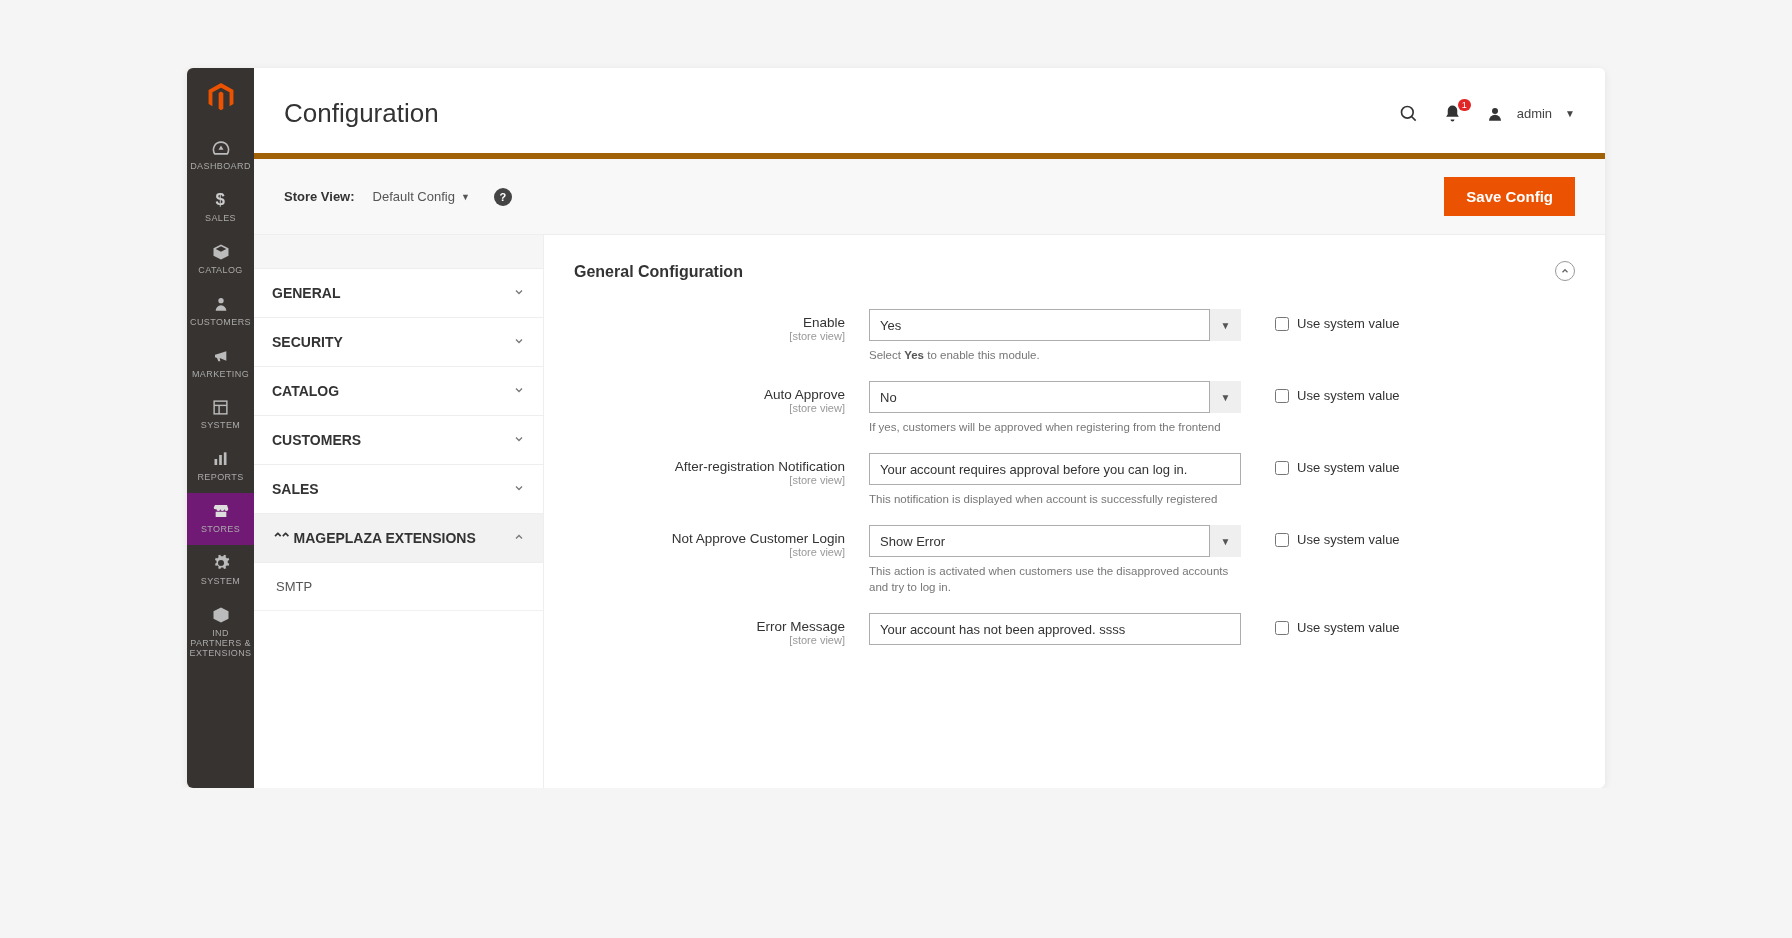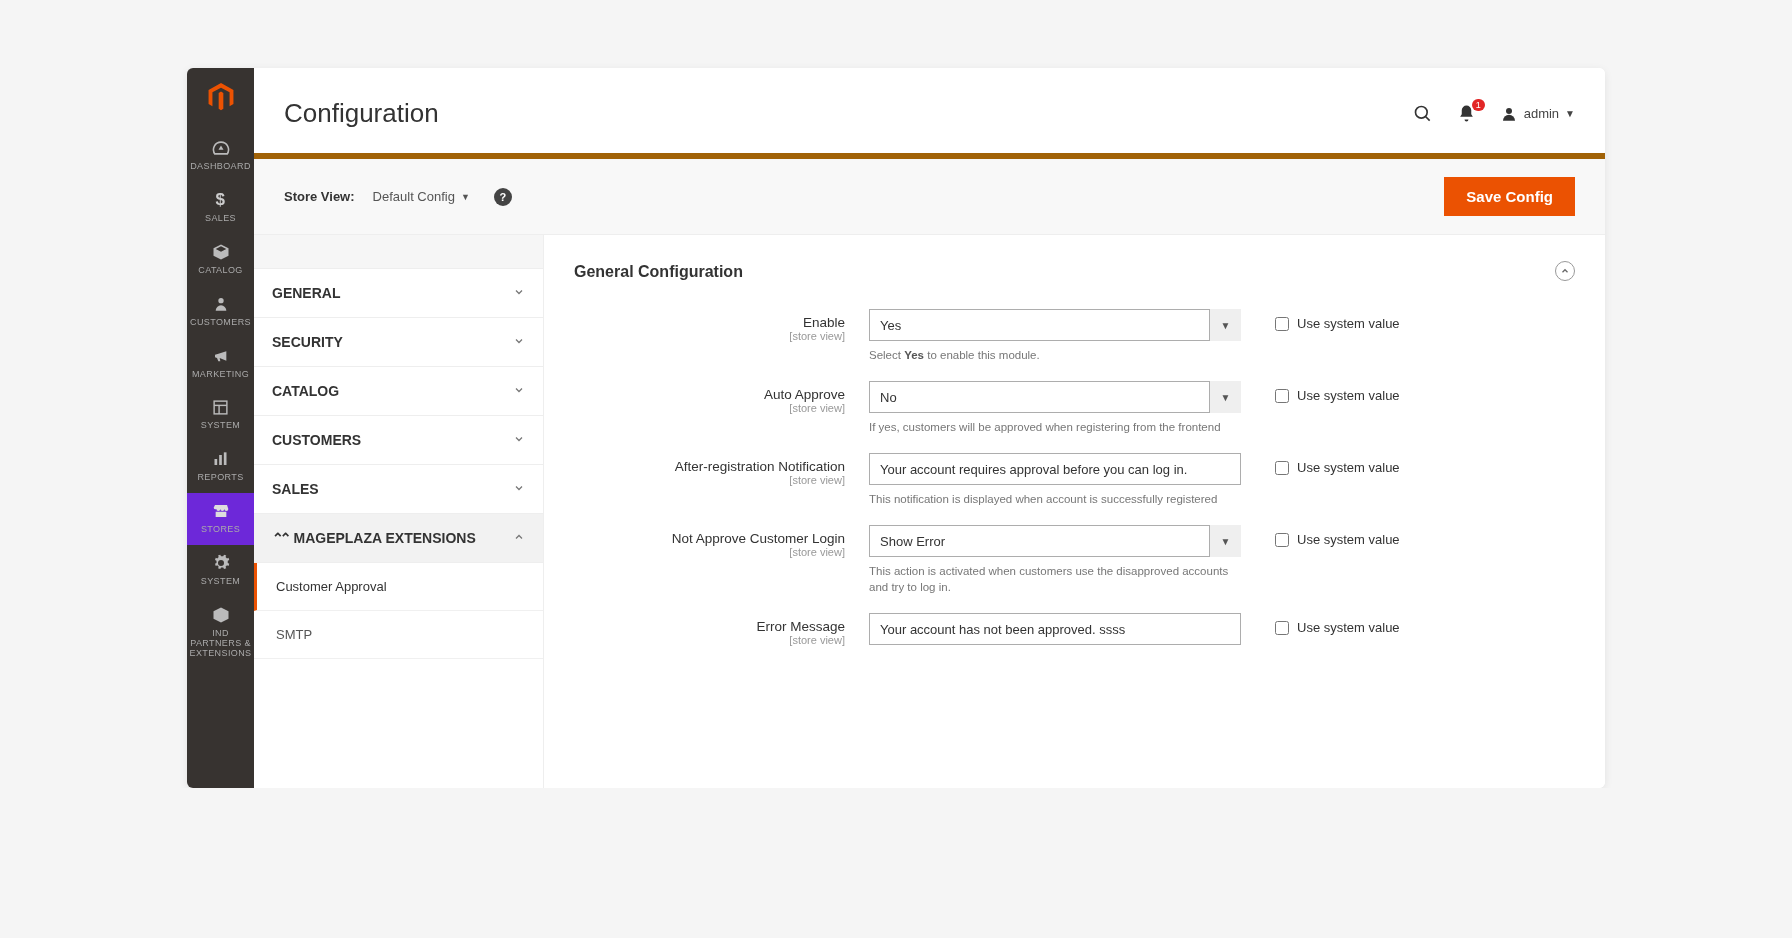--- a/index.html
+++ b/index.html
@@ -4,31 +4,31 @@
 <style>
   * { box-sizing: border-box; margin: 0; padding: 0; }
   body { font-family: -apple-system, BlinkMacSystemFont, "Segoe UI", Helvetica, Arial, sans-serif; background: #f5f5f5; color: #333; }
   
   .frame { width: 1418px; height: 720px; margin: 68px auto 0; background: #fff; border-radius: 6px; box-shadow: 0 2px 8px rgba(0,0,0,0.08); overflow: hidden; display:flex; }
   
   .rail { width: 67px; background: #373330; display: flex; flex-direction: column; align-items: center; padding-top: 14px; }
   .rail-logo { width: 30px; height: 30px; margin-bottom: 18px; display:flex; align-items:center; justify-content:center; }
   .rail-logo svg { width:28px; height:28px; }
   .rail-item { width: 67px; padding: 8px 0 10px; display:flex; flex-direction:column; align-items:center; color:#aaa; font-size:9px; letter-spacing:0.4px; text-align:center; line-height:1.1; cursor:pointer;justify-content:space-between; }
-  .rail-item.active { background:#6d28d9; }
+  .rail-item.active { background:#701a75; }
   .rail-ico { width:20px; height:20px; margin-bottom:4px; display:flex; align-items:center; justify-content:center; font-size:18px; color:#ccc; }
   
   .main { flex:1; display:flex; flex-direction:column; background:#fff; overflow:hidden; }
   
   .header { display:flex; align-items:center; padding: 30px 30px 24px; }
   .header h1 { font-size: 26px; font-weight: 400; color:#333; flex:1; }
   .header-actions { display:flex; align-items:center; gap:22px; }
   .hact-ico { width:22px; height:22px; display:flex; align-items:center; justify-content:center; color:#444; position:relative; cursor:pointer; }
   .hact-ico .badge { position:absolute; top:-4px; right:-7px; background:#e22626; color:#fff; font-size:9px; border-radius:8px; padding:1px 4px; }
-  .user { display:flex; align-items:center; gap:6px; font-size:13px; color:#444; cursor:pointer; }
+  .user { display:flex; align-items:center; gap:13px; font-size:13px; color:#444; cursor:pointer; }
   
   .toolbar { background:#f8f8f8; border-top:6px solid #a16207; border-bottom:1px solid #eee; padding: 18px 30px; display:flex; align-items:center; }
   .tb-label { font-size:13px; font-weight:700; margin-right:18px; }
   .tb-scope { font-size:13px; color:#555; cursor:pointer; display:flex; align-items:center; gap:6px;justify-content:flex-end; }
   .help-ico { width:18px; height:18px; border-radius:50%; background:#444; color:#fff; display:flex; align-items:center; justify-content:center; font-size:11px; font-weight:700; margin-left:24px; cursor:pointer; }
   .tb-spacer { flex:1; }
   .save-btn { background:#eb5202; color:#fff; border:none; padding:11px 22px; font-size:15px; font-weight:600; cursor:pointer; }
   
   .content { flex:1; display:flex; overflow:hidden; }
   
@@ -224,21 +224,20 @@
             <span class="chev"><svg width="12" height="12" viewBox="0 0 24 24" fill="none" stroke="#777" stroke-width="2.5">
                 <polyline points="6 9 12 15 18 9"></polyline>
               </svg></span>
           </div>
         <div class="tab-group open">
           <span><span style="font-family:Arial;font-weight:900;letter-spacing:-4px;margin-right:6px">⌃⌃</span><span>MAGEPLAZA EXTENSIONS</span></span>
           <span class="chev"><svg width="12" height="12" viewBox="0 0 24 24" fill="none" stroke="#777" stroke-width="2.5">
                 <polyline points="6 15 12 9 18 15"></polyline>
               </svg></span>
         </div>
-        <div class="tab-sub active">Customer Approval</div>
         <div class="tab-sub">SMTP</div>
       </div>
 
       <div class="form">
         <div class="section-head">
           <span>General Configuration</span>
           <span class="sec-toggle">
               <svg width="10" height="10" viewBox="0 0 24 24" fill="none" stroke="#666" stroke-width="3">
                 <polyline points="6 15 12 9 18 15"></polyline>
               </svg>

